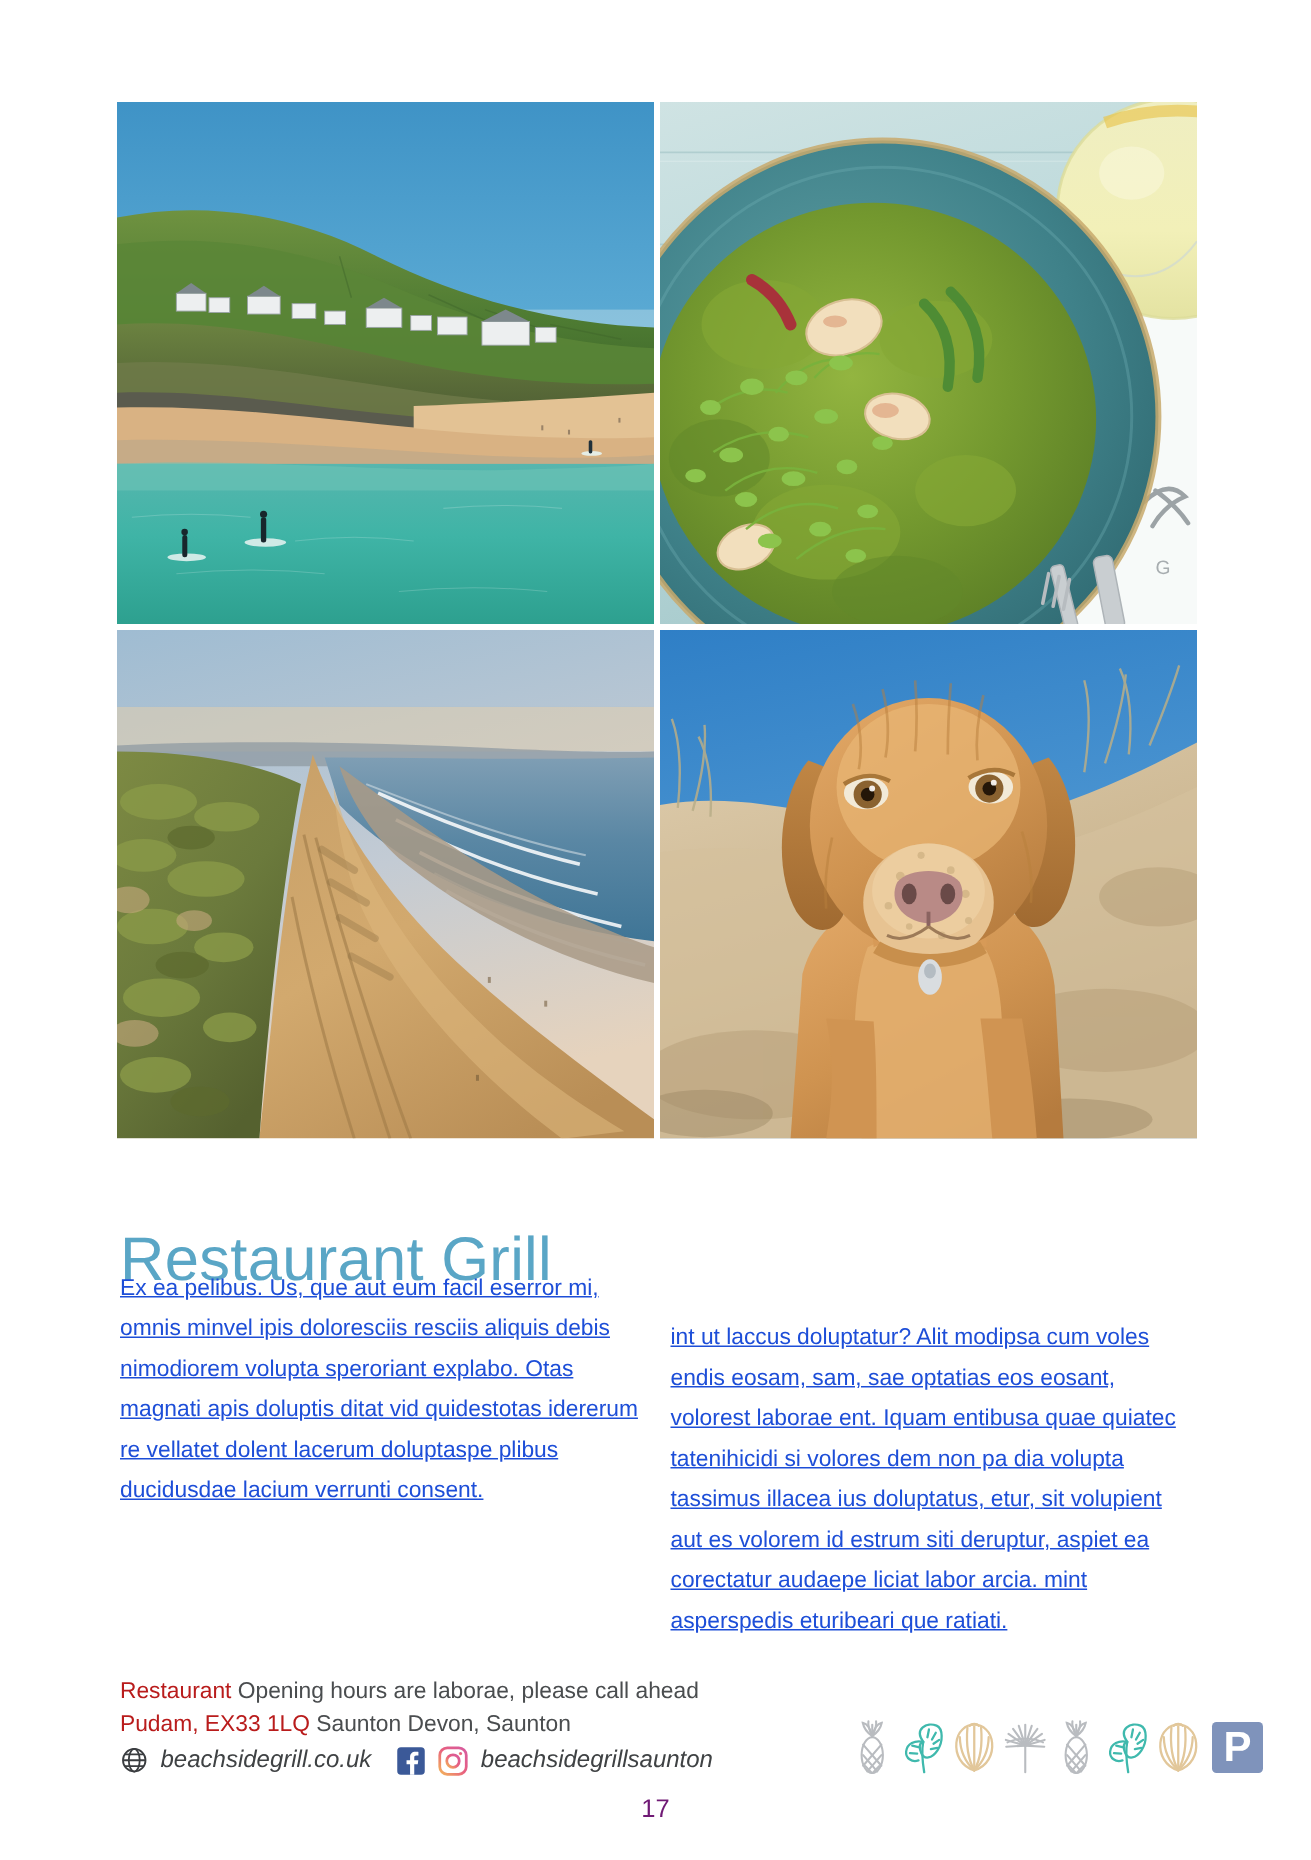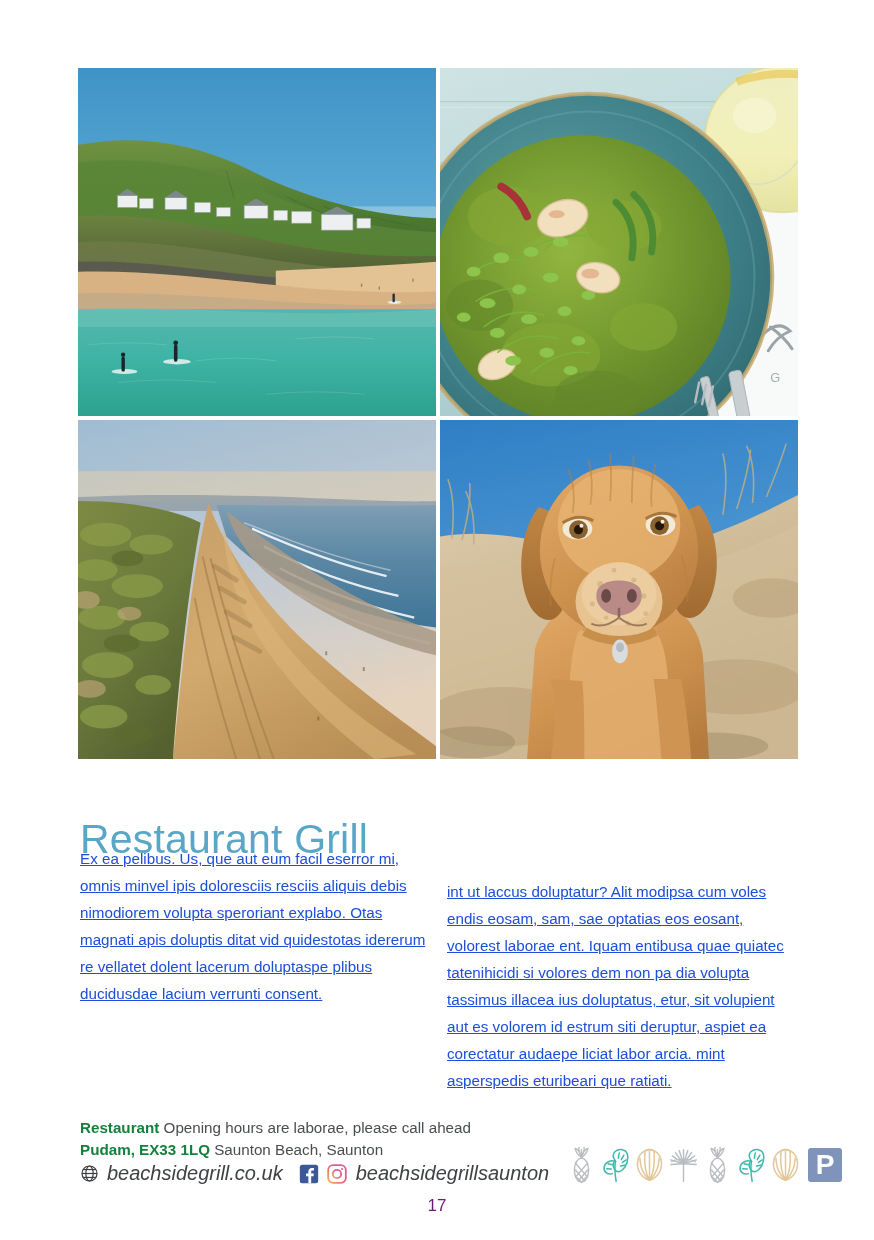--- a/index.html
+++ b/index.html
@@ -67,33 +67,33 @@
     position: absolute;
     left: 80px;
     top: 1117px;
     width: 720px;
     font-size: 15.2px;
     line-height: 21.5px;
     color: #4a4d4f;
   }
   .footer-line { white-space: nowrap; }
   .accent {
-    color: #15803d;
-    font-weight: bold;
+    color: #b91c1c;
+    font-weight: normal;
   }
   .contact-row {
     display: flex;
     align-items: center;
     margin-top: 3px;
     gap: 0px;
   }
   .contact-row .gap { width: 16px; display:inline-block; }
   .weblink, .socialhandle {
     font-style: italic;
-    font-size: 20px;
+    font-size: 16px;
     color: #3f4244;
   }
   .globe-icon { width: 19px; height: 19px; margin-right: 8px; flex: 0 0 auto; }
   .fb-icon, .ig-icon { width: 20px; height: 20px; flex: 0 0 auto; }
   .fb-icon { margin-right: 8px; }
   .ig-icon { margin-right: 9px; }
 
   
   .amenities {
     position: absolute;
@@ -580,21 +580,21 @@
 
 <div class="footer">
 
   <div class="footer-line">
     <span class="accent">Restaurant</span>
     <span>Opening hours are laborae, please call ahead</span>
   </div>
 
   <div class="footer-line">
     <span class="accent">Pudam, EX33 1LQ</span>
-    <span>Saunton Beach, Saunton</span>
+    <span>Saunton Devon, Saunton</span>
   </div>
 
   <div class="contact-row">
     <span class="globe-icon">
       <svg viewBox="0 0 24 24" fill="none" stroke="#3a3d40" stroke-width="1.5">
         <circle cx="12" cy="12" r="9.5"></circle>
         <ellipse cx="12" cy="12" rx="4.6" ry="9.5"></ellipse>
         <path d="M2.5 12 H21.5"></path>
         <path d="M4 7 H20"></path>
         <path d="M4 17 H20"></path>

